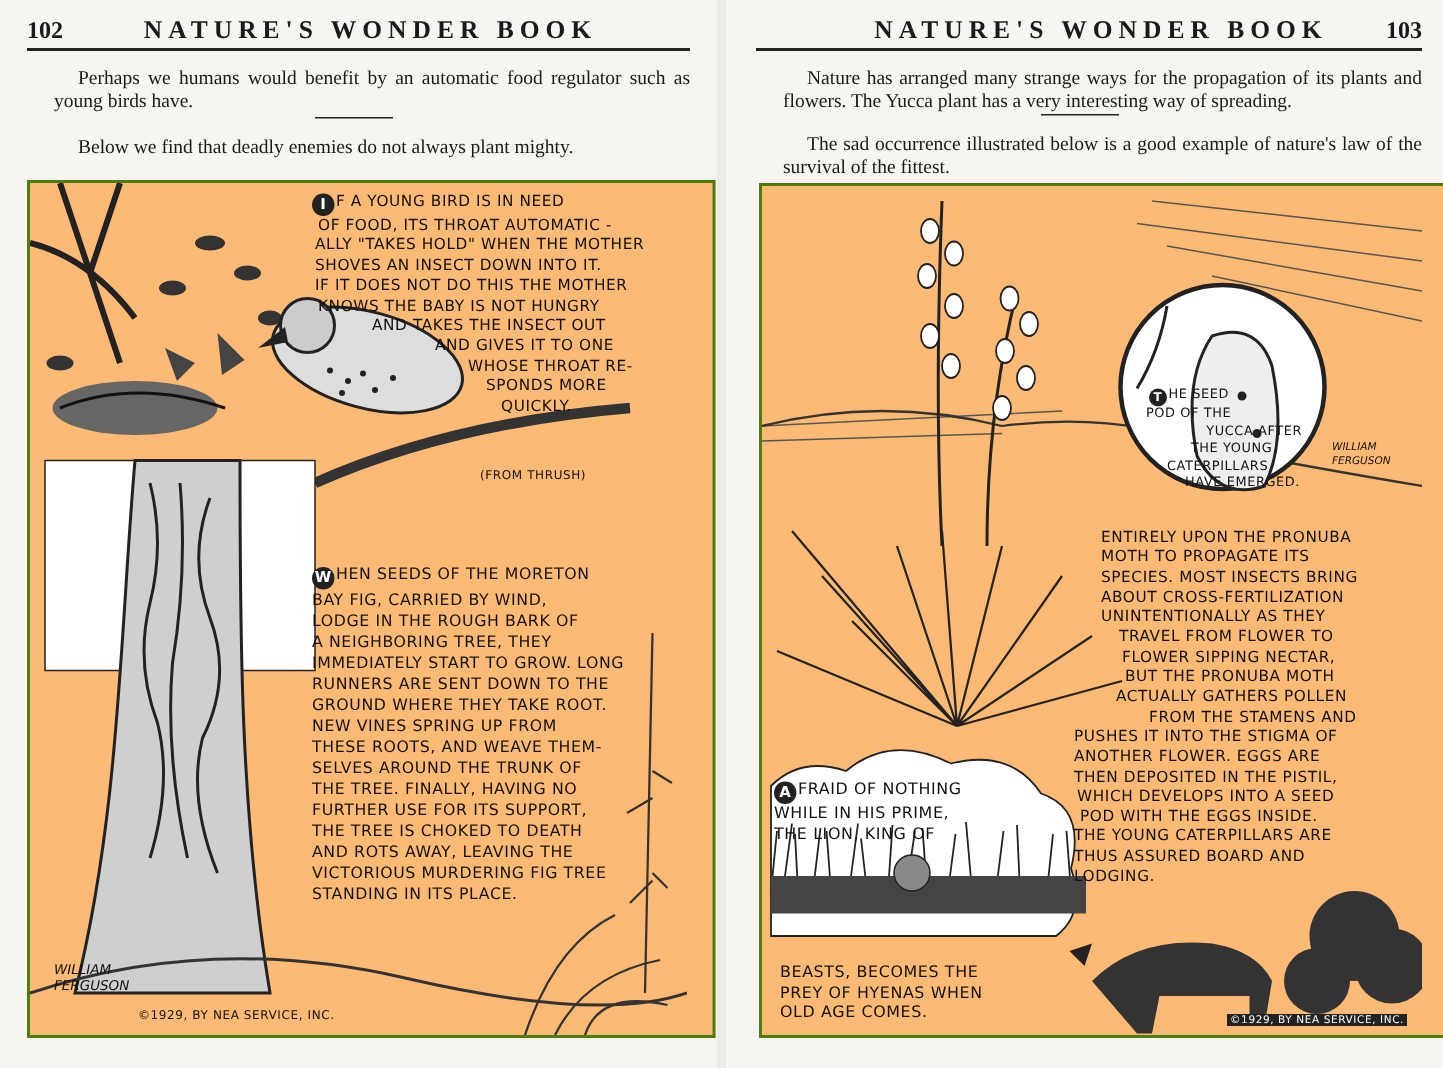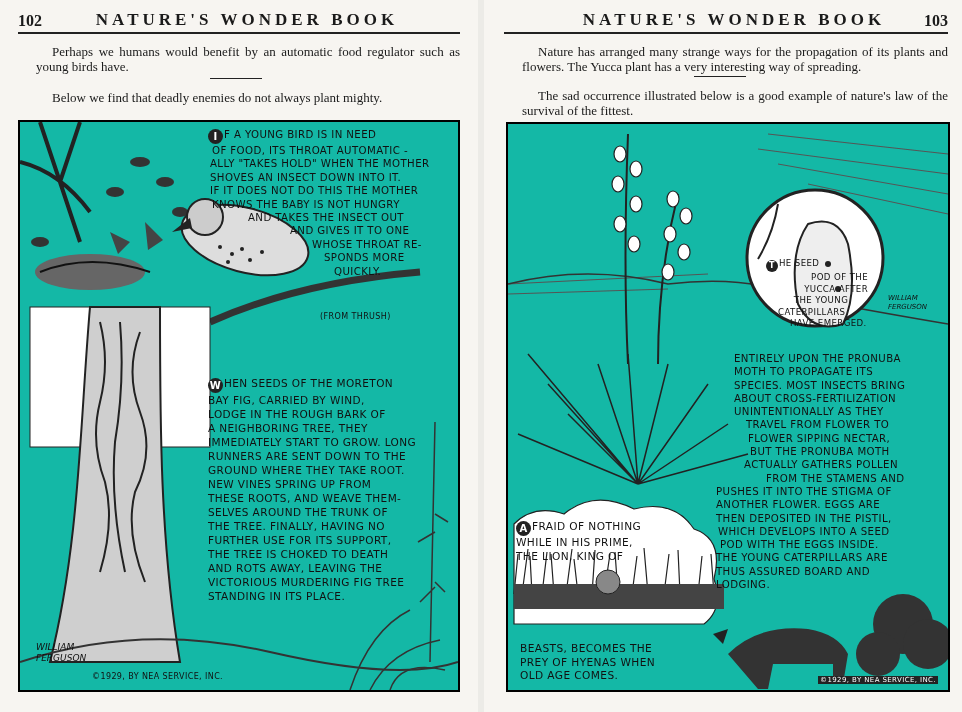--- a/index.html
+++ b/index.html
@@ -10,21 +10,21 @@
   .page.right { left:484px; width:478px; }
   .gutter { position:absolute; left:478px; top:0; width:6px; height:712px; background:#ecebe7; }
   .header { position:absolute; top:10px; left:18px; right:18px; height:22px; border-bottom:2px solid #222; }
   .header .num { position:absolute; bottom:2px; font-size:16px; font-weight:bold; }
   .header .title { position:absolute; bottom:2px; left:16px; right:0; text-align:center; font-size:17px;
                    letter-spacing:4px; font-weight:bold; }
   .left .header .num { left:0; }
   .right .header .num { right:0; }
   .para { position:absolute; left:18px; right:18px; font-size:13px; line-height:15px; text-indent:16px; text-align:justify;margin-left:18px; }
   .rule { position:absolute; width:52px; height:0; border-top:1.5px solid #222; }
-  .panel { position:absolute; background:#14b8a6; border:2px solid #000000; overflow:hidden; }
+  .panel { position:absolute; background:#fdba74; border:2px solid #4d7c0f; overflow:hidden;padding-left:17px; }
   .comic { font-family:"DejaVu Sans", sans-serif; font-size:10.2px; line-height:13.4px; letter-spacing:0.4px;
            text-transform:uppercase; position:absolute; color:#111; }
   .cap { display:inline-block; width:15px; height:15px; border-radius:50%; background:#222; color:#fff;
          text-align:center; font-weight:bold; font-size:10px; line-height:15px; margin-right:1px; vertical-align:-2px; }
   .small { font-family:"DejaVu Sans", sans-serif; font-size:8px; letter-spacing:0.4px; position:absolute; color:#111; }
   .sig { font-family:"DejaVu Sans", sans-serif; font-size:9px; font-style:italic; position:absolute; line-height:11px; color:#111; }
   svg { position:absolute; left:0; top:0; }
 </style>
 </head>
 <body>
@@ -186,21 +186,21 @@
 
       <g fill="#333">
           <circle cx="395" cy="500" r="30"></circle>
           <circle cx="420" cy="520" r="25"></circle>
           <circle cx="370" cy="530" r="22"></circle>
         </g>
     </svg>
 
     <div class="comic" style="left:256px;top:134px;font-size:8.6px;line-height:11.5px;text-align:center;width:104px;">
       <div style="text-align:left;padding-left:2px"><span class="cap" style="width:12px;height:12px;line-height:12px;font-size:8px;">T</span><span>HE SEED</span></div>
-      <div style="text-align:right">POD OF THE</div>
+      <div style="text-align:left">POD OF THE</div>
       <div style="text-align:right">YUCCA AFTER</div>
       <div style="text-align:center;padding-left:10px">THE YOUNG</div>
       <div style="text-align:left;padding-left:14px">CATERPILLARS</div>
       <div style="text-align:left;padding-left:26px">HAVE EMERGED.</div>
     </div>
 
     <div class="sig" style="left:380px;top:170px;font-size:7px;line-height:9px;">
       <div>WILLIAM</div>
       <div>FERGUSON</div>
     </div>

